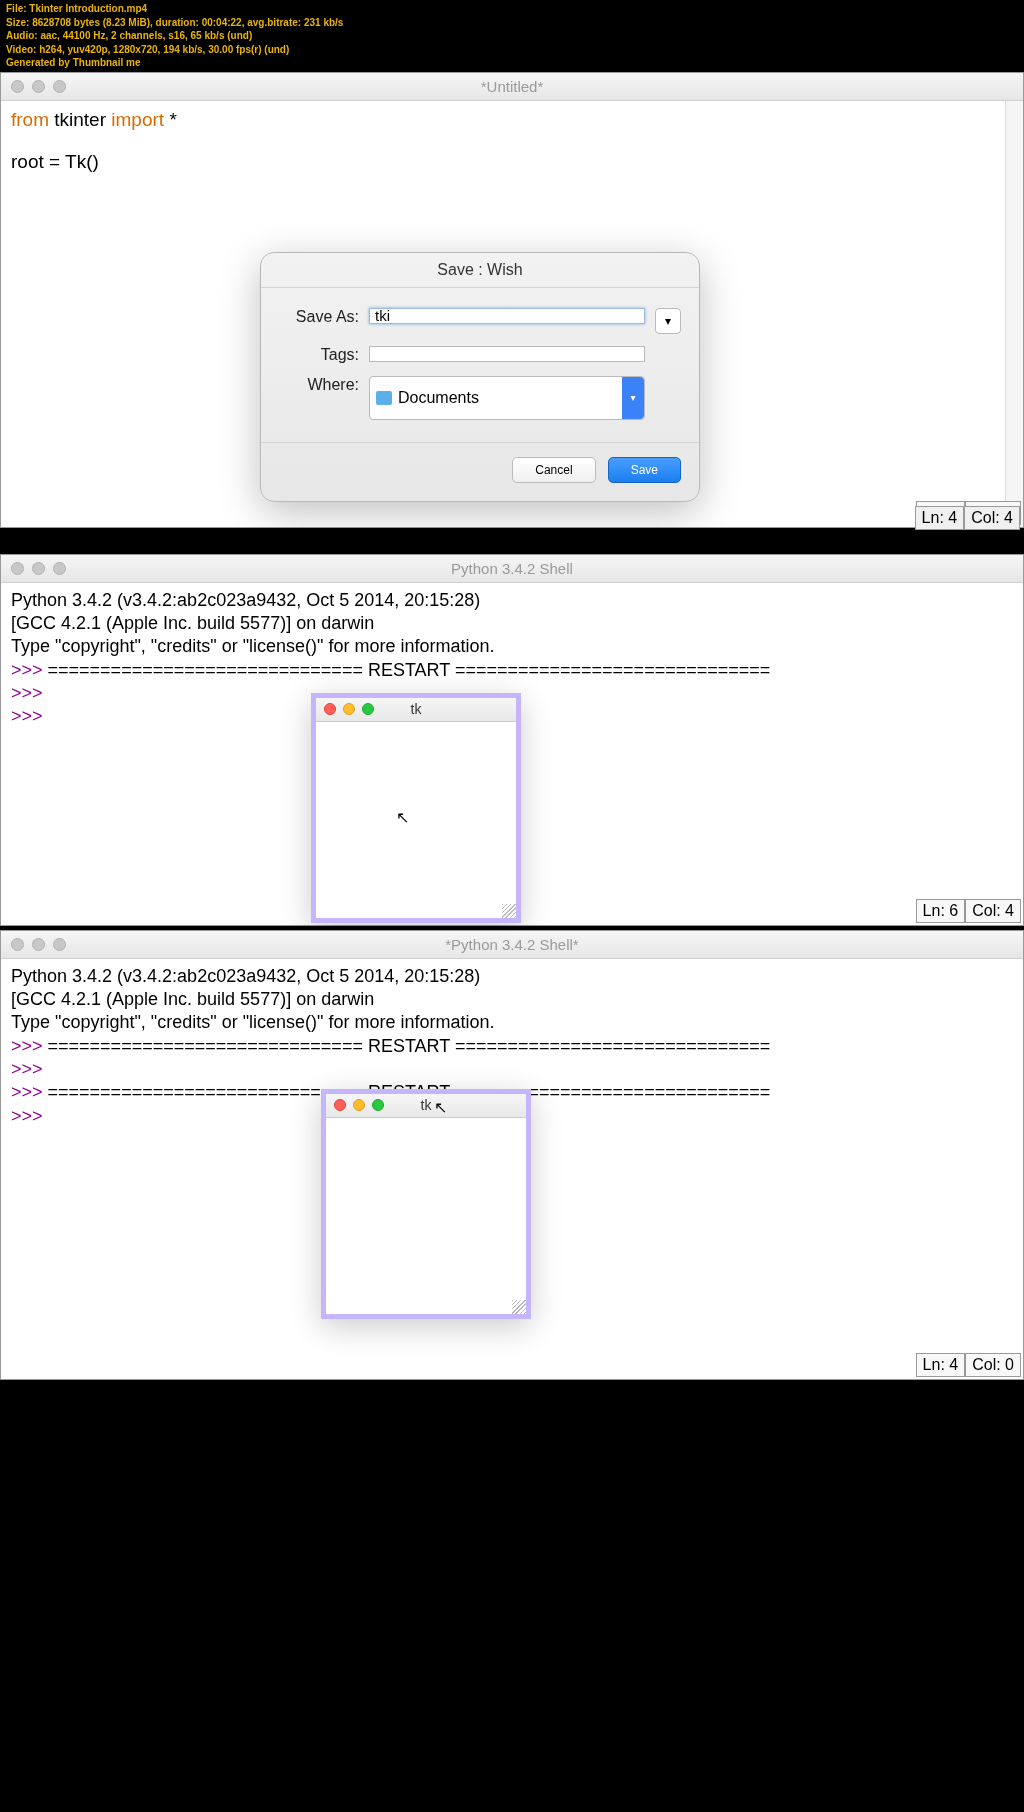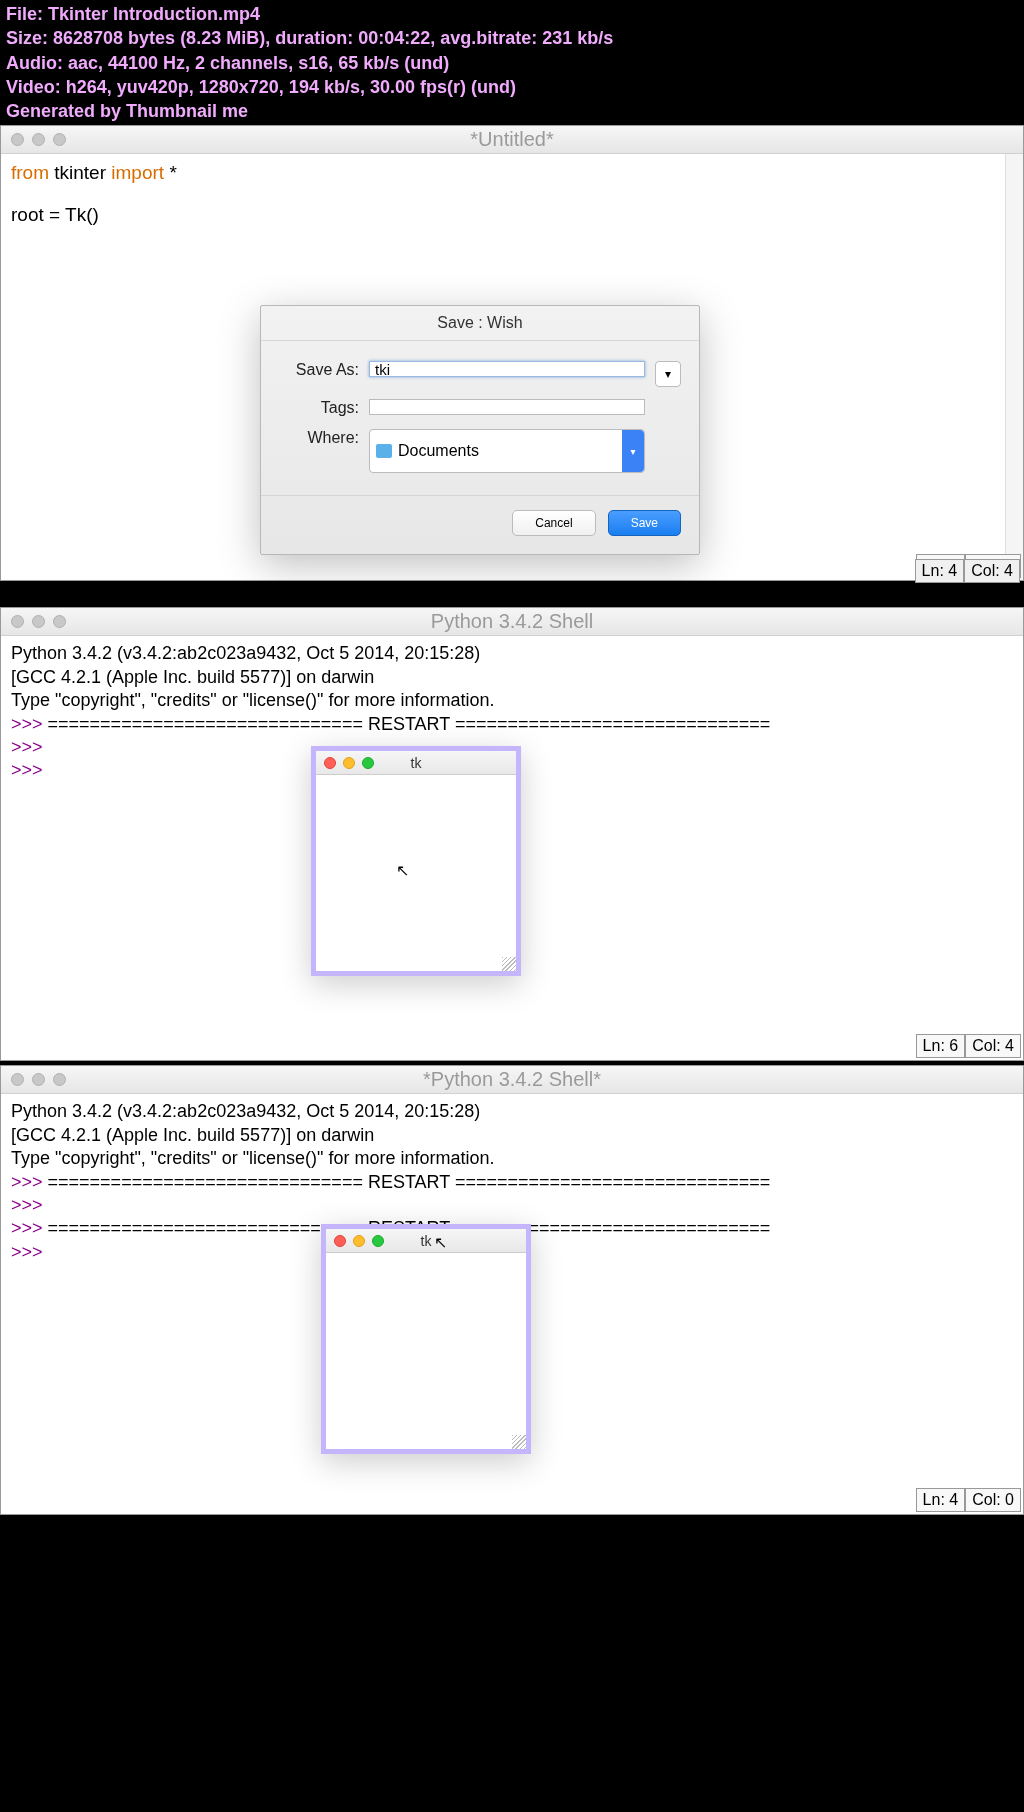--- a/index.html
+++ b/index.html
@@ -4,23 +4,23 @@
 <style>
 * { margin: 0; padding: 0; box-sizing: border-box; }
 body {
   width: 1024px;
   height: 1812px;
   font-family: Helvetica, Arial, sans-serif;
   background: #000;
 }
 .black-header {
   background: #000;
-  color: #f0abfc;
+  color: #eab308;
   padding: 2px 6px;
-  font-size: 18px;
+  font-size: 10px;
   font-weight: bold;
   line-height: 1.35;
 }
 .panel {
   background: #fff;
   border: 1px solid #999;
   position: relative;
 }
 .titlebar {
   background: linear-gradient(#f6f6f6, #e6e6e6);
@@ -38,39 +38,39 @@
 .tl-dot { width: 13px; height: 13px; border-radius: 50%; }
 .gray .tl-dot { background: #c8c8c8; border:1px solid #b0b0b0; }
 .color .red { background: #ff5f57; border:1px solid #e24238; }
 .color .yellow { background: #ffbd2e; border:1px solid #e1a116; }
 .color .green { background: #28c840; border:1px solid #1aab2b; }
 .wtitle {
   position: absolute;
   left: 0; right: 0;
   text-align: center;
   color: #9a9a9a;
-  font-size: 20px;
+  font-size: 15px;
 }
 .editor-body {
   padding: 8px 10px;
   font-family: Helvetica, Arial, sans-serif;
   font-size: 19px;
   height: 400px;
   position: relative;
 }
 .kw-orange { color: #d96c00; }
 .code-black { color: #000; }
 .dialog {
   position: absolute;
   top: 180px;
   left: 260px;
   width: 440px;
   background: linear-gradient(#f2f2f2,#e7e7e7);
   border: 1px solid #b8b8b8;
-  border-radius: 2px;
+  border-radius: 14px;
   box-shadow: 0 10px 40px rgba(0,0,0,0.25);
 }
 .dialog-title {
   text-align: center;
   padding: 8px 0;
   font-size: 16px;
   color: #333;
   border-bottom: 1px solid #d5d5d5;
 }
 .dialog-body { padding: 20px 18px 10px 18px; }
@@ -192,21 +192,21 @@
   position:absolute;
   font-size:16px;
   color:#000;
 }
 .resize {
   position:absolute; right:0; bottom:0;
   width:14px; height:14px;
   background: repeating-linear-gradient(135deg,#bbb 0,#bbb 1px,transparent 1px,transparent 3px);
 }
 #panel1 { height: 456px; }
-#panel2 { height: 454px; }
+#panel2 { height: 372px; }
 #panel3 { height: 450px; }
 .scroll-stub { position:absolute; right:0; top:28px; bottom:0; width:18px; background:rgba(0,0,0,0.04); border-left:1px solid #ddd; }
 </style>
 </head>
 <body>
 
 <div class="black-header">
   <div>
     <span>File:</span>
     <span>Tkinter Introduction.mp4</span>

